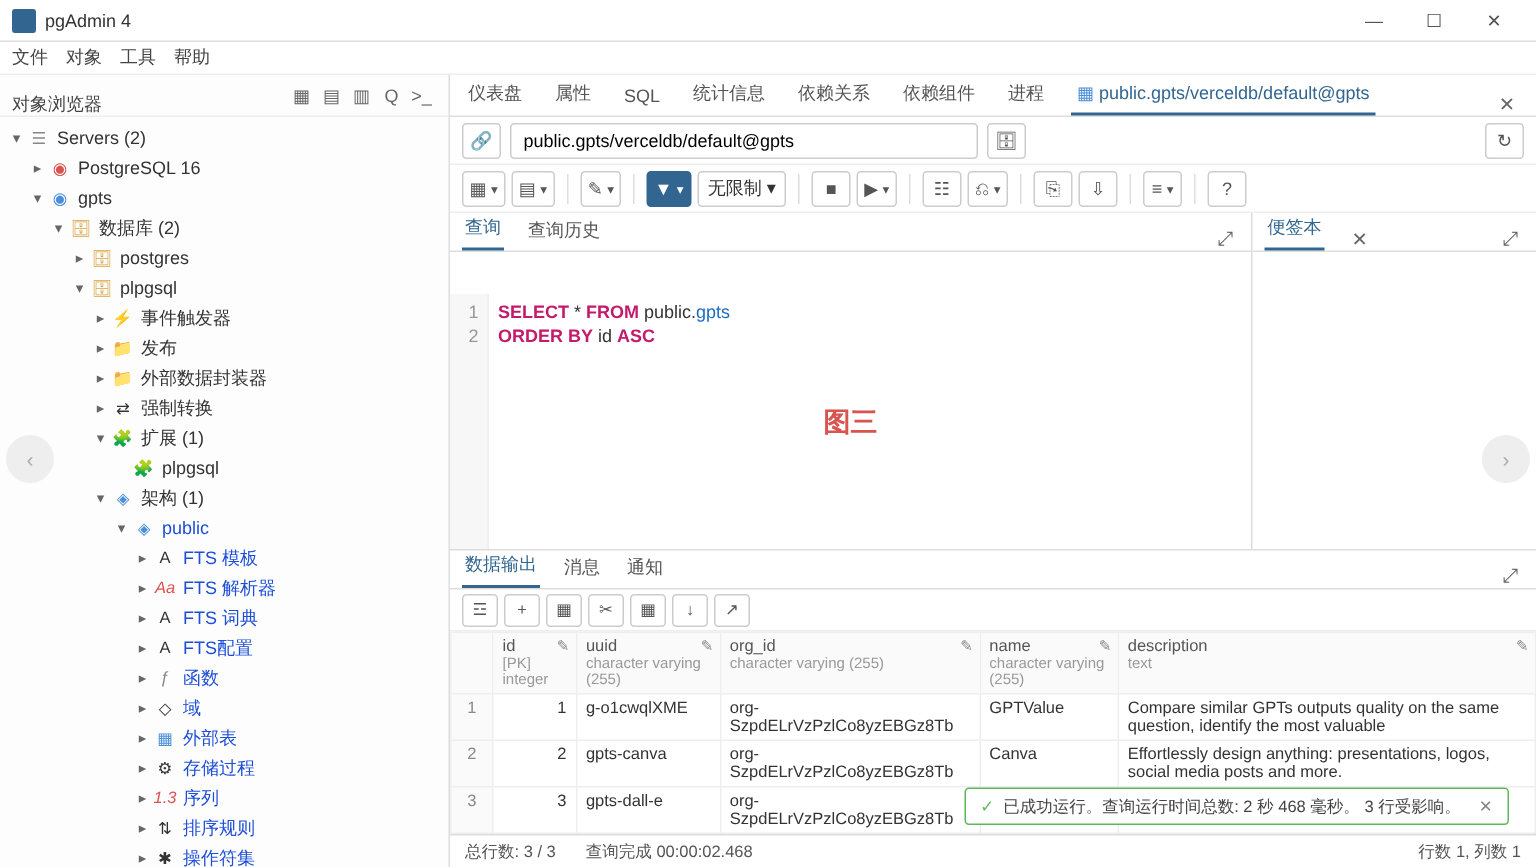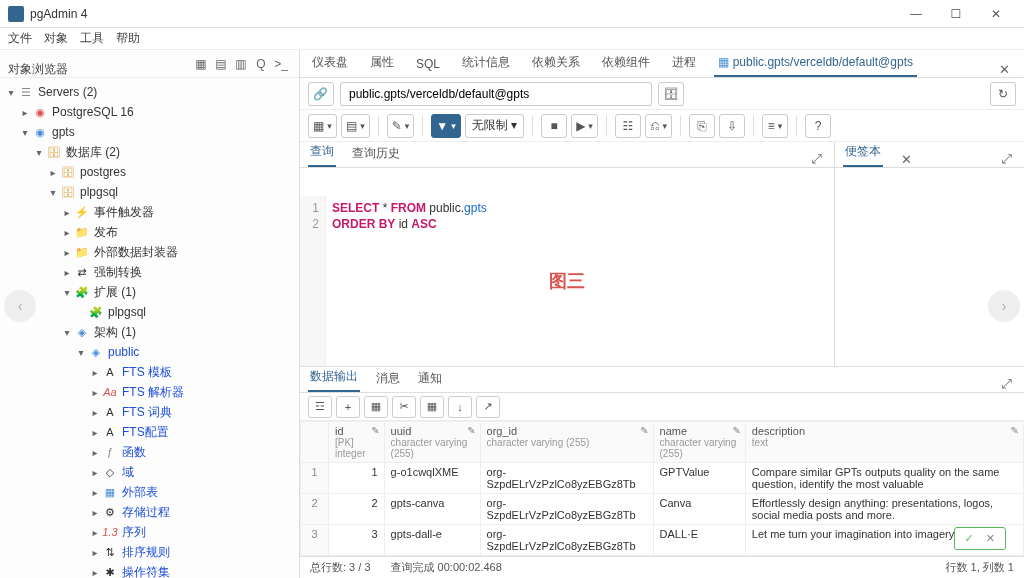--- a/index.html
+++ b/index.html
@@ -364,14 +364,15 @@
       <span class="right">行数 1, 列数 1</span>
     </div>
   </div>
 </div>
 
 <div class="navcirc left">‹</div>
 <div class="navcirc right">›</div>
 
 <div class="toast">
   <span class="chk">✓</span>
+  <span>已成功运行。查询运行时间总数: 2 秒 468 毫秒。 3 行受影响。</span>
   <span class="x">✕</span>
 </div>
 
 </body></html>

